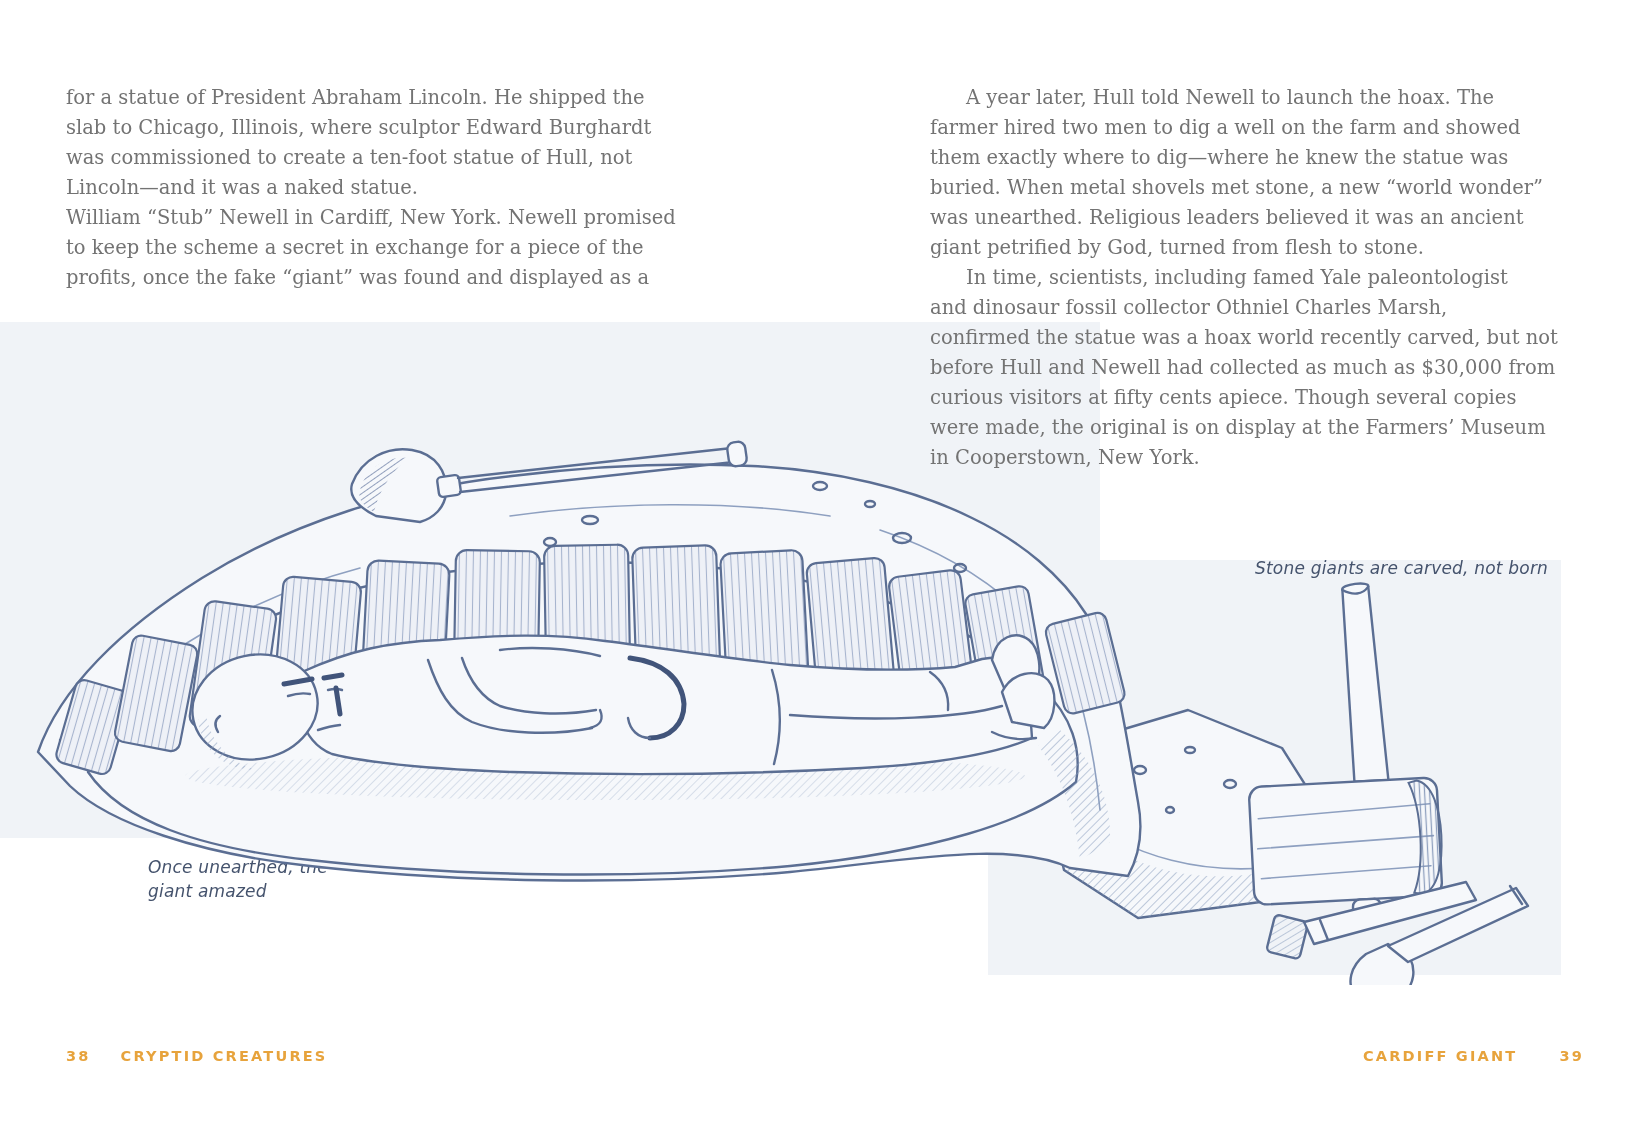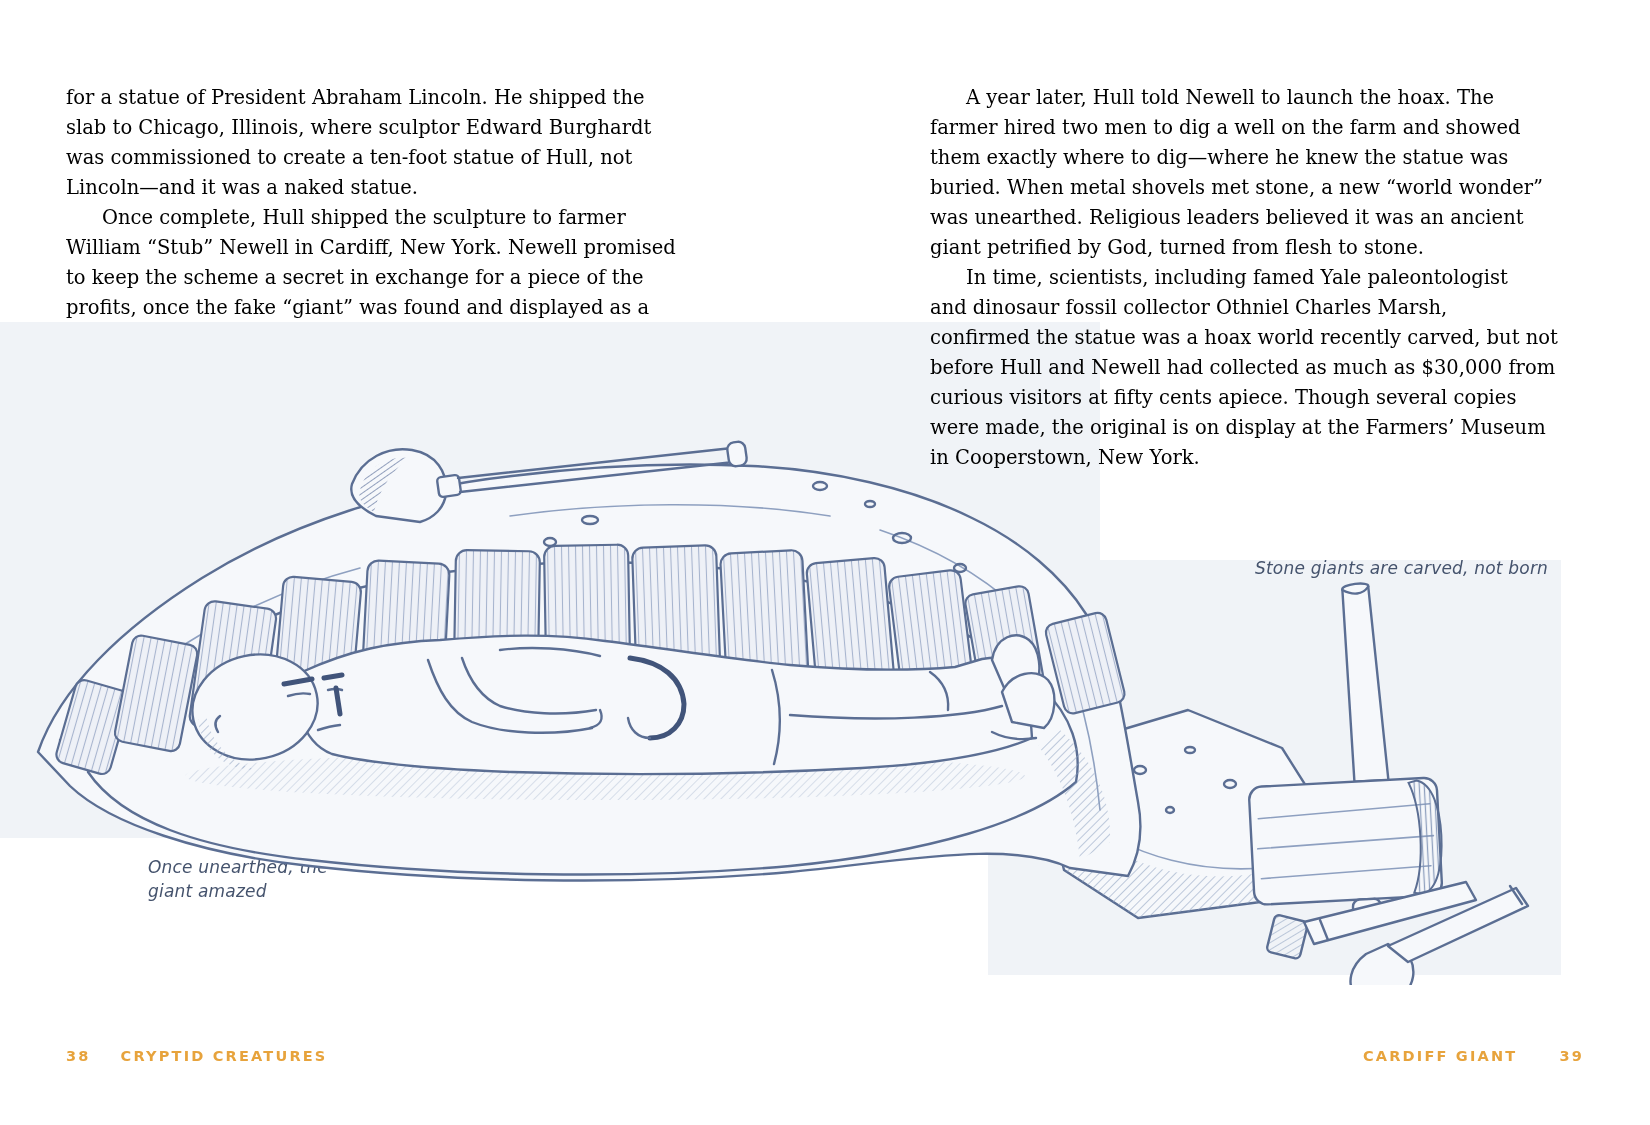--- a/index.html
+++ b/index.html
@@ -5,21 +5,21 @@
   html,body{margin:0;padding:0;}
   body{
     width:1650px;height:1125px;position:relative;overflow:hidden;
     background:#ffffff;
     font-family:"DejaVu Serif","Liberation Serif",serif;
   }
   .tint{position:absolute;background:#f0f3f7;}
   #tintLeft{left:0;top:322px;width:1100px;height:516px;}
   #tintRight{left:988px;top:560px;width:573px;height:415px;}
 
-  .textcol{position:absolute;width:600px;color:#000000;font-size:19.5px;}
+  .textcol{position:absolute;width:600px;color:#737373;font-size:19.5px;}
   #colLeft{left:66px;top:83px;}
   #colRight{left:930px;top:83px;}
   .bline{height:30px;line-height:30px;white-space:pre;}
   .bline.indent{padding-left:36px;}
 
   .caption{
     position:absolute;color:#45536d;
     font-family:"DejaVu Sans","Liberation Sans",sans-serif;
     font-style:italic;font-size:17px;line-height:24px;letter-spacing:.2px;
   }
@@ -48,21 +48,20 @@
 <body>
 
 <div class="tint" id="tintLeft"></div>
 <div class="tint" id="tintRight"></div>
 
 <div class="textcol" id="colLeft">
   <div class="bline">for a statue of President Abraham Lincoln. He shipped the</div>
   <div class="bline">slab to Chicago, Illinois, where sculptor Edward Burghardt</div>
   <div class="bline">was commissioned to create a ten-foot statue of Hull, not</div>
   <div class="bline">Lincoln—and it was a naked statue.</div>
-  <div class="bline indent">Once complete, Hull shipped the sculpture to farmer</div>
   <div class="bline">William “Stub” Newell in Cardiff, New York. Newell promised</div>
   <div class="bline">to keep the scheme a secret in exchange for a piece of the</div>
   <div class="bline">profits, once the fake “giant” was found and displayed as a</div>
 </div>
 
 <div class="textcol" id="colRight">
   <div class="bline indent">A year later, Hull told Newell to launch the hoax. The</div>
   <div class="bline">farmer hired two men to dig a well on the farm and showed</div>
   <div class="bline">them exactly where to dig—where he knew the statue was</div>
   <div class="bline">buried. When metal shovels met stone, a new “world wonder”</div>

